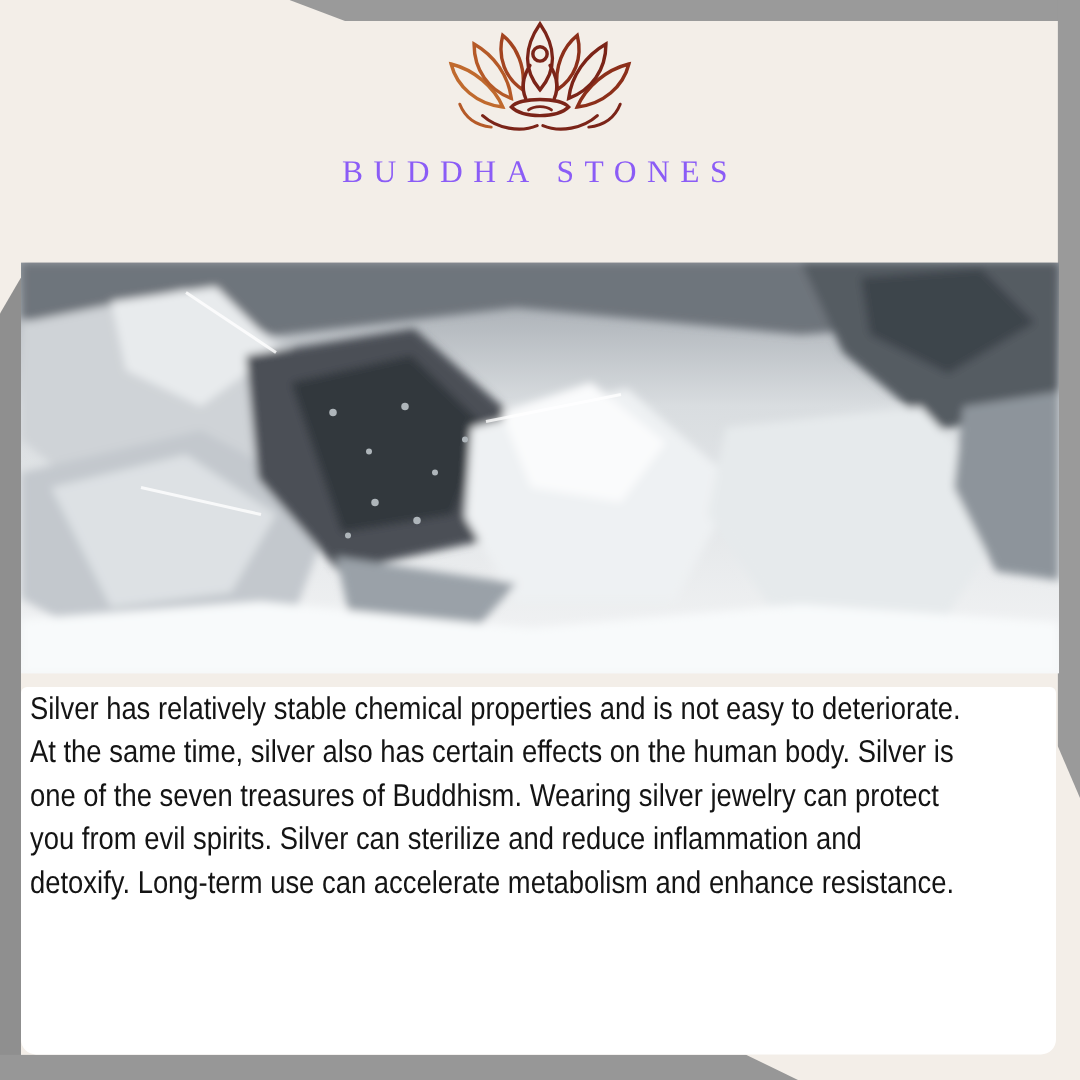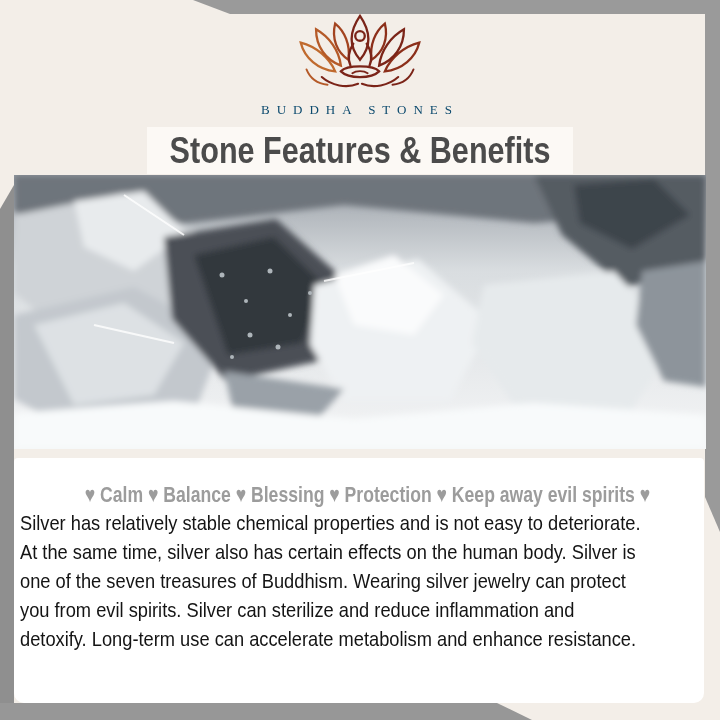--- a/index.html
+++ b/index.html
@@ -18,21 +18,21 @@
                    clip-path:polygon(0 24px, 14px 0, 14px 100%, 0 100%); }
   .ribbon-bottom { left:0; bottom:0; width:532px; height:17px; background:#979797;
                    clip-path:polygon(0 0, 497px 0, 532px 100%, 0 100%); }
 
   
   .brand { position:absolute; left:0; top:14px; width:720px; text-align:center; }
   .brand svg { display:block; margin:0 auto; }
   .brand-name {
     display:block; margin-top:2px;
     font-family:"Liberation Serif", serif;
-    font-size:13px; letter-spacing:7px; color:#0c4a6e; font-weight:500;
+    font-size:21px; letter-spacing:7px; color:#8b5cf6; font-weight:500;
   }
 
   
   .banner {
     position:absolute; left:147px; top:127px; width:426px; height:47px;
     background:#fcf9f5; display:flex; align-items:center; justify-content:center;
   }
   .banner-title {
     display:inline-block; white-space:nowrap;
     font-size:36px; font-weight:bold; color:#4b4b4b;
@@ -107,23 +107,20 @@
 
         <path d="M30 66 C40 75 56 78 68 73" stroke="#7b2418" stroke-width="2.2"></path>
         <path d="M110 66 C100 75 84 78 72 73" stroke="#7b2418" stroke-width="2.2"></path>
         <path d="M14 58 C18 68 26 73 36 74" stroke="#b55a28" stroke-width="2"></path>
         <path d="M126 58 C122 68 114 73 104 74" stroke="#7b2418" stroke-width="2"></path>
       </g>
     </svg>
     <span class="brand-name">BUDDHA STONES</span>
   </div>
 
-  <div class="banner">
-    <span class="banner-title">Stone Features &amp; Benefits</span>
-  </div>
 
   <div class="photo">
     <svg width="692" height="274" viewBox="0 0 692 274">
       <defs>
         <linearGradient id="pbg" x1="0" y1="0" x2="0" y2="1">
           <stop offset="0" stop-color="#9aa0a7"></stop>
           <stop offset="0.35" stop-color="#d9dde0"></stop>
           <stop offset="1" stop-color="#f4f5f6"></stop>
         </linearGradient>
         <filter id="soft" x="-10%" y="-10%" width="120%" height="120%">
@@ -161,23 +158,20 @@
       <g stroke="#ffffff" stroke-width="2" opacity="0.8">
         <path d="M110 20 L170 60"></path>
           <path d="M310 106 L400 88"></path>
           <path d="M80 150 L160 168"></path>
       </g>
     </svg>
   </div>
 
 
   <div class="card">
-    <div class="benefits">
-      <span class="benefits-heading">♥ Calm ♥ Balance ♥ Blessing ♥ Protection ♥ Keep away evil spirits ♥</span>
-    </div>
     <div class="desc">
       <div class="desc-line">Silver has relatively stable chemical properties and is not easy to deteriorate.</div>
       <div class="desc-line">At the same time, silver also has certain effects on the human body. Silver is</div>
       <div class="desc-line">one of the seven treasures of Buddhism. Wearing silver jewelry can protect</div>
       <div class="desc-line">you from evil spirits. Silver can sterilize and reduce inflammation and</div>
       <div class="desc-line">detoxify. Long-term use can accelerate metabolism and enhance resistance.</div>
     </div>
   </div>
 
 </div>

